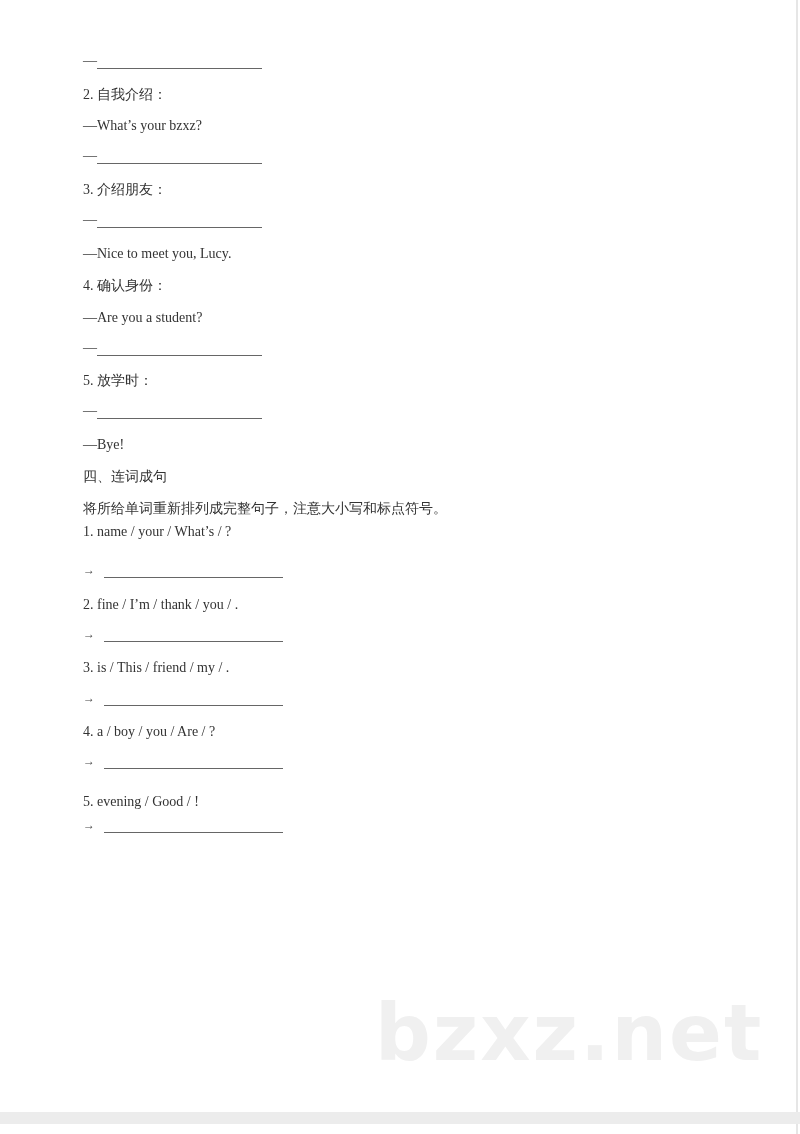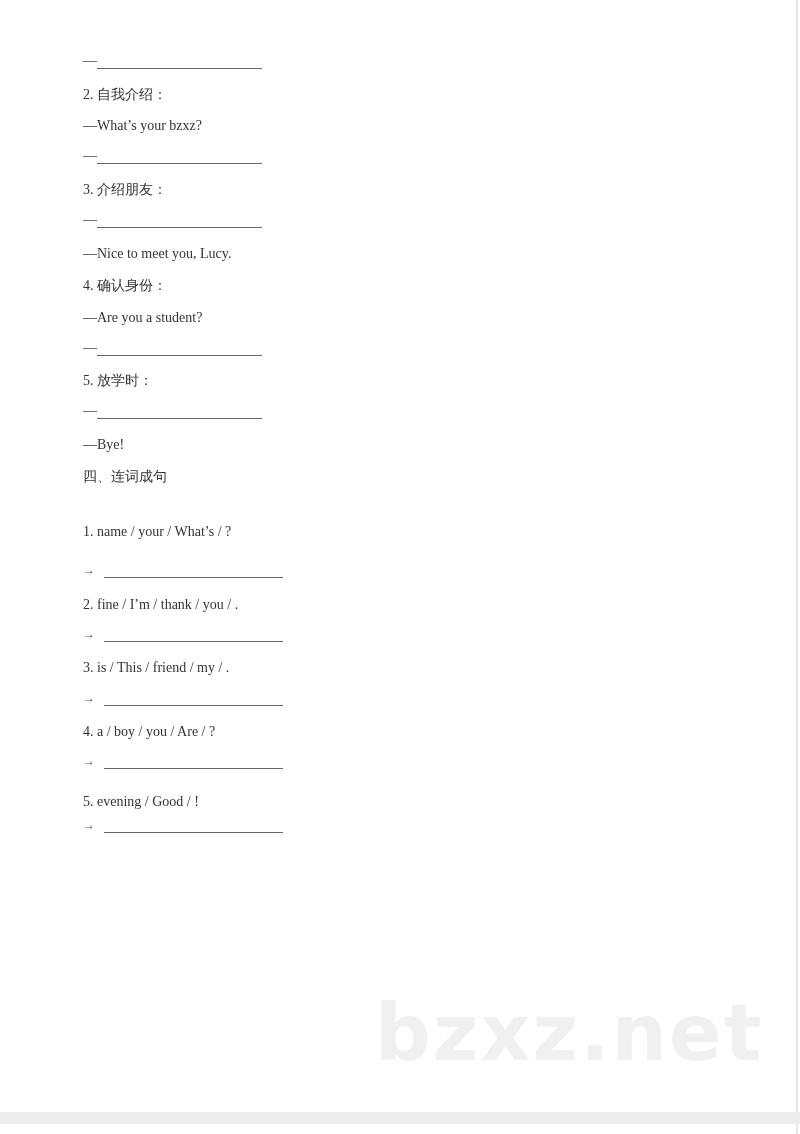--- a/index.html
+++ b/index.html
@@ -69,20 +69,21 @@
   </div>
 
   <div class="line" style="top:372px;">5. 放学时：</div>
   <div class="blank-row" style="top:404px;">
     <span class="dash">—</span>
     <span class="underline u1"></span>
   </div>
   <div class="line" style="top:436px;">—Bye!</div>
 
   <div class="line" style="top:468px;">四、连词成句</div>
+  <div class="line" style="top:500px;">将所给单词重新排列成完整句子，注意大小写和标点符号。</div>
 
   <div class="line" style="top:523px;">1. name / your / What’s / ?</div>
   <div class="blank-row" style="top:563px;">
     <span class="arrow">→</span>
     <span class="underline u2"></span>
   </div>
 
   <div class="line" style="top:596px;">2. fine / I’m / thank / you / .</div>
   <div class="blank-row" style="top:627px;">
     <span class="arrow">→</span>

